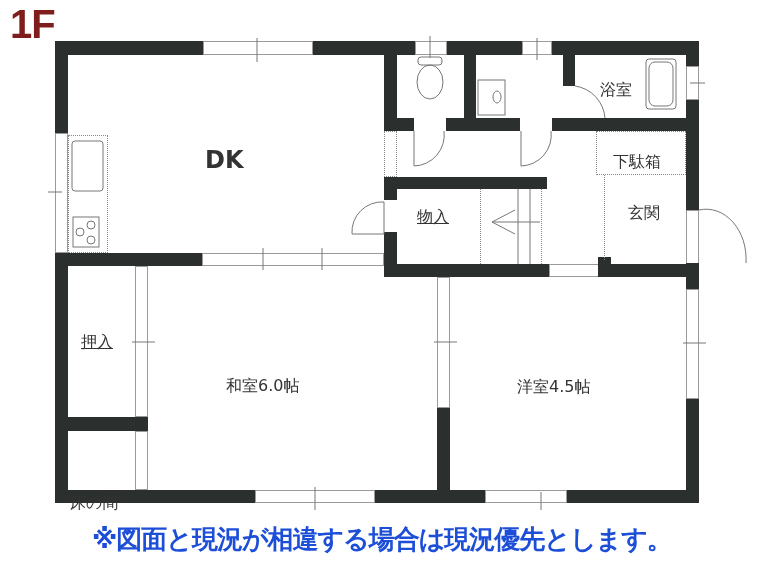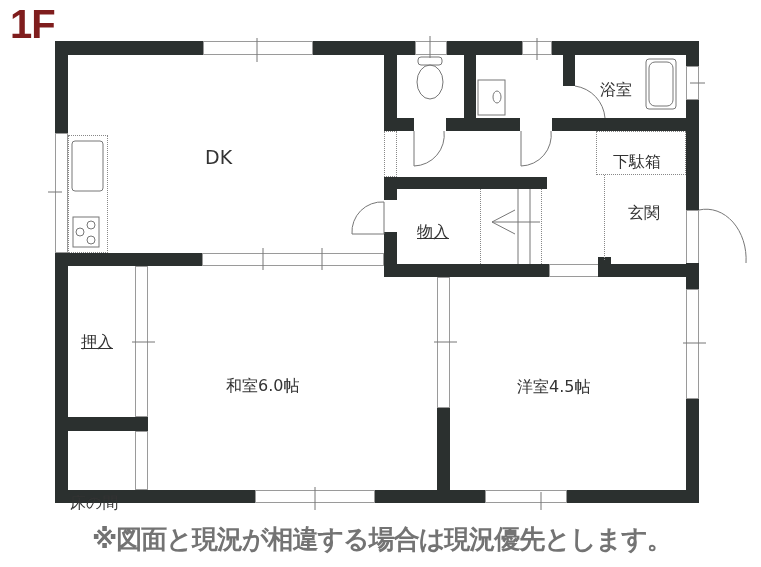--- a/index.html
+++ b/index.html
@@ -2,21 +2,21 @@
 <html><head>
   <meta charset="utf-8">
   <style>
     html, body { margin:0; padding:0; background:#ffffff; }
     body { width:761px; height:567px; position:relative; overflow:hidden; font-family:"DejaVu Sans", sans-serif; color:#2b2f2f; }
     .wall { position:absolute; background:#2b302f; }
     .win { position:absolute; background:#fff; border:1px solid #9a9a9a; box-sizing:border-box; }
     .thin { position:absolute; border:1px dotted #888; box-sizing:border-box; }
     .lbl { position:absolute; font-size:16px; color:#333; white-space:nowrap; }
     .title { position:absolute; left:10px; top:2px; font-size:40px; font-weight:bold; color:#7f1d1d; font-family:"Liberation Sans", sans-serif; letter-spacing:-1px; }
-    .note { position:absolute; left:92px; top:522px; font-size:26px; font-weight:bold; color:#737373; white-space:nowrap; font-family:"DejaVu Sans", sans-serif; letter-spacing:-1px; }
+    .note { position:absolute; left:92px; top:522px; font-size:26px; font-weight:bold; color:#1d4ed8; white-space:nowrap; font-family:"DejaVu Sans", sans-serif; letter-spacing:-1px; }
     svg { position:absolute; left:0; top:0; }
   </style>
 </head>
 <body>
 
 <div class="title">1F</div>
 
 <div>
 
   <div class="wall" style="left:55px;top:41px;width:148px;height:14px;"></div>
@@ -115,22 +115,22 @@
       <line x1="263" y1="248" x2="263" y2="270"></line>
       <line x1="322" y1="248" x2="322" y2="270"></line>
       <line x1="132" y1="342" x2="155" y2="342"></line>
       <line x1="434" y1="342" x2="457" y2="342"></line>
       <line x1="683" y1="343" x2="706" y2="343"></line>
       <line x1="315" y1="487" x2="315" y2="510"></line>
       <line x1="541" y1="492" x2="541" y2="510"></line>
     </g>
   </svg>
 
-  <div class="lbl" style="left:205px;top:146px;font-size:19px;">DK</div>
-  <div class="lbl" style="left:417px;top:222px;text-decoration:underline;">物入</div>
+  <div class="lbl" style="left:205px;top:146px;font-size:24px;font-weight:bold;">DK</div>
+  <div class="lbl" style="left:417px;top:207px;text-decoration:underline;">物入</div>
   <div class="lbl" style="left:600px;top:80px;">浴室</div>
   <div class="lbl" style="left:613px;top:152px;">下駄箱</div>
   <div class="lbl" style="left:628px;top:203px;text-align:center;">玄関</div>
   <div class="lbl" style="left:81px;top:332px;text-decoration:underline;">押入</div>
   <div class="lbl" style="left:70px;top:454px;margin-top:39px;">床の間</div>
   <div class="lbl" style="left:226px;top:376px;text-align:right;">和室6.0帖</div>
   <div class="lbl" style="left:517px;top:377px;">洋室4.5帖</div>
 </div>
 
 <div class="note">※図面と現況が相違する場合は現況優先とします。</div>

